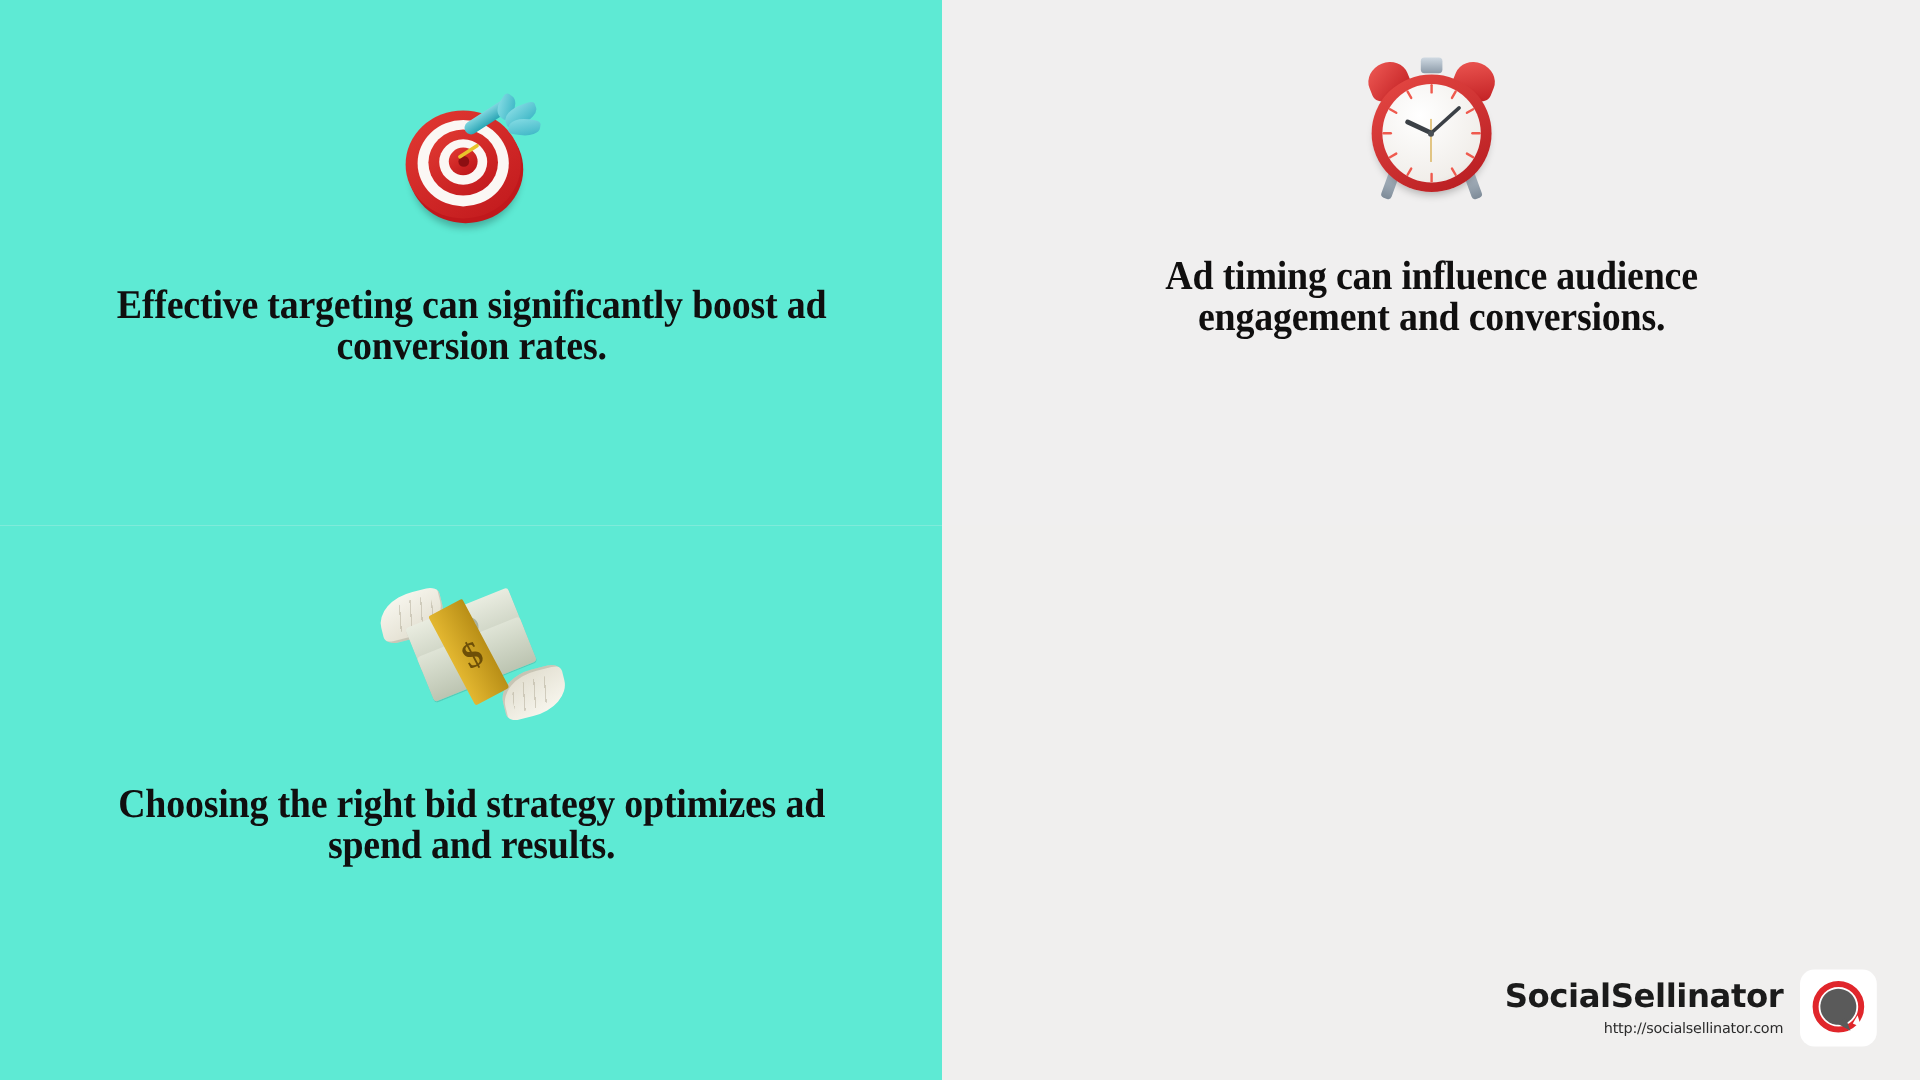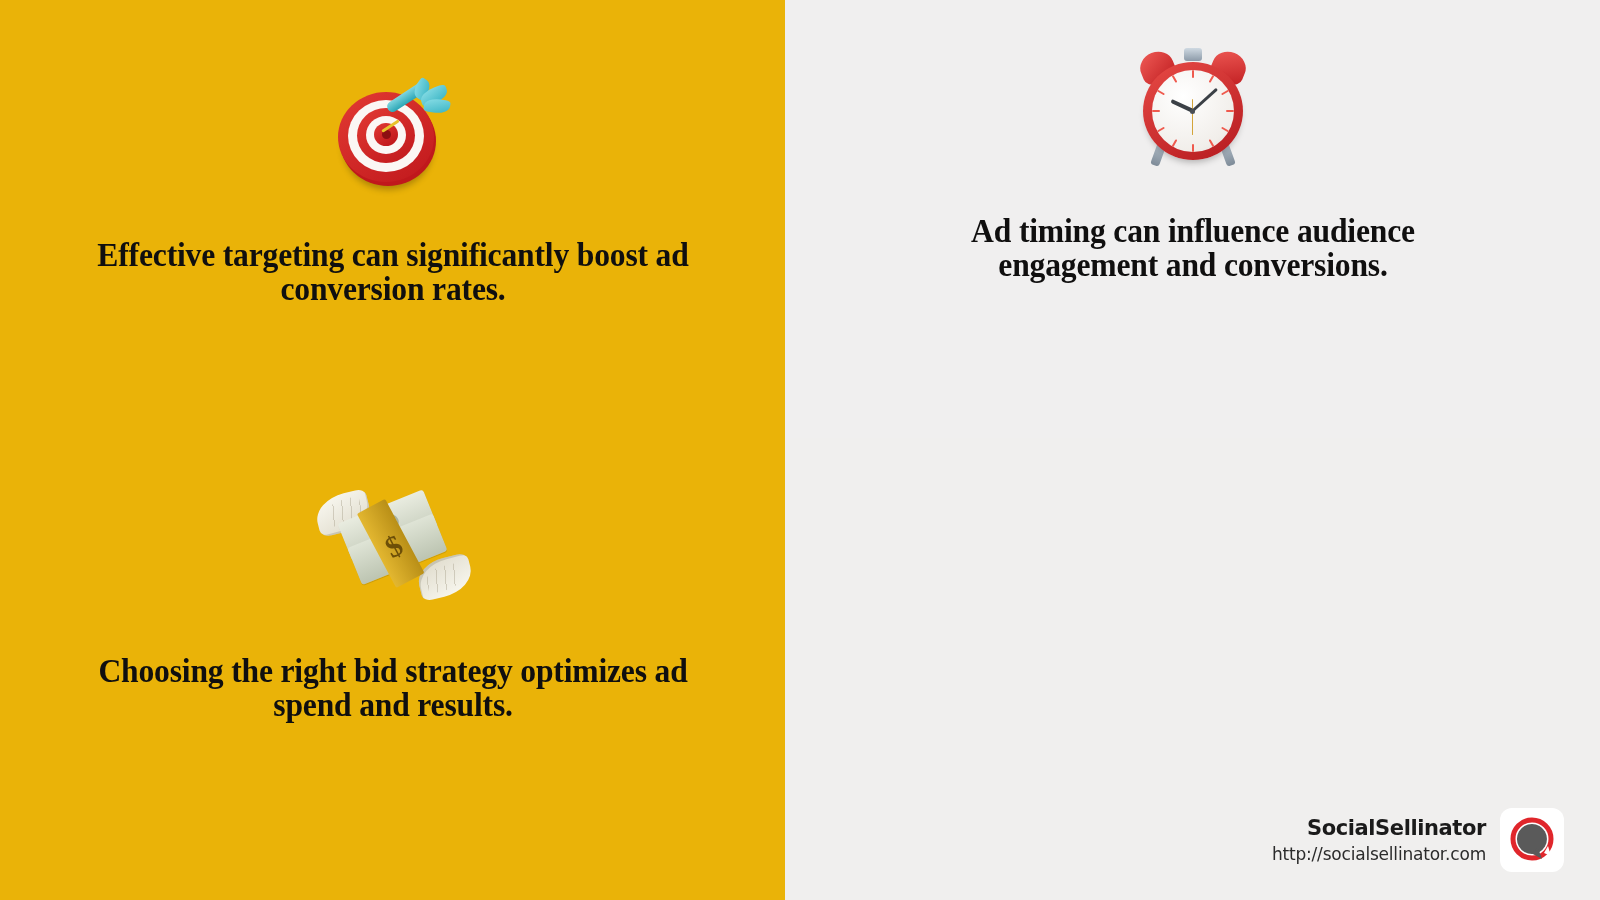--- a/index.html
+++ b/index.html
@@ -25,21 +25,21 @@
 
   .cell {
     position: relative;
     display: flex;
     flex-direction: column;
     align-items: center;
     overflow: hidden;
   }
 
   
-  .tint-warm { background: #eab308; }
+  .tint-warm { background: #5eead4; }
   .tint-cool { background: #f0efef; }
 
   
   .art {
     position: relative;
     width: 160px;
     height: 130px;
     display: flex;
     align-items: center;
     justify-content: center;
@@ -242,28 +242,28 @@
     bottom: 28px;
     display: flex;
     align-items: center;
     gap: 14px;
   }
   .brand-text {
     text-align: right;
     font-family: "DejaVu Sans", "Liberation Sans", sans-serif;
   }
   .brand-name {
-    font-size: 21px;
+    font-size: 27px;
     font-weight: bold;
     color: #1b1b1b;
     letter-spacing: -0.4px;
     line-height: 1.15;
   }
   .brand-url {
-    font-size: 17px;
+    font-size: 12px;
     color: #2b2b2b;
     letter-spacing: -0.2px;
     margin-top: 5px;
     line-height: 1.15;
   }
   .brand-mark {
     width: 64px; height: 64px;
     background: #ffffff;
     border-radius: 12px;
     display: flex;

